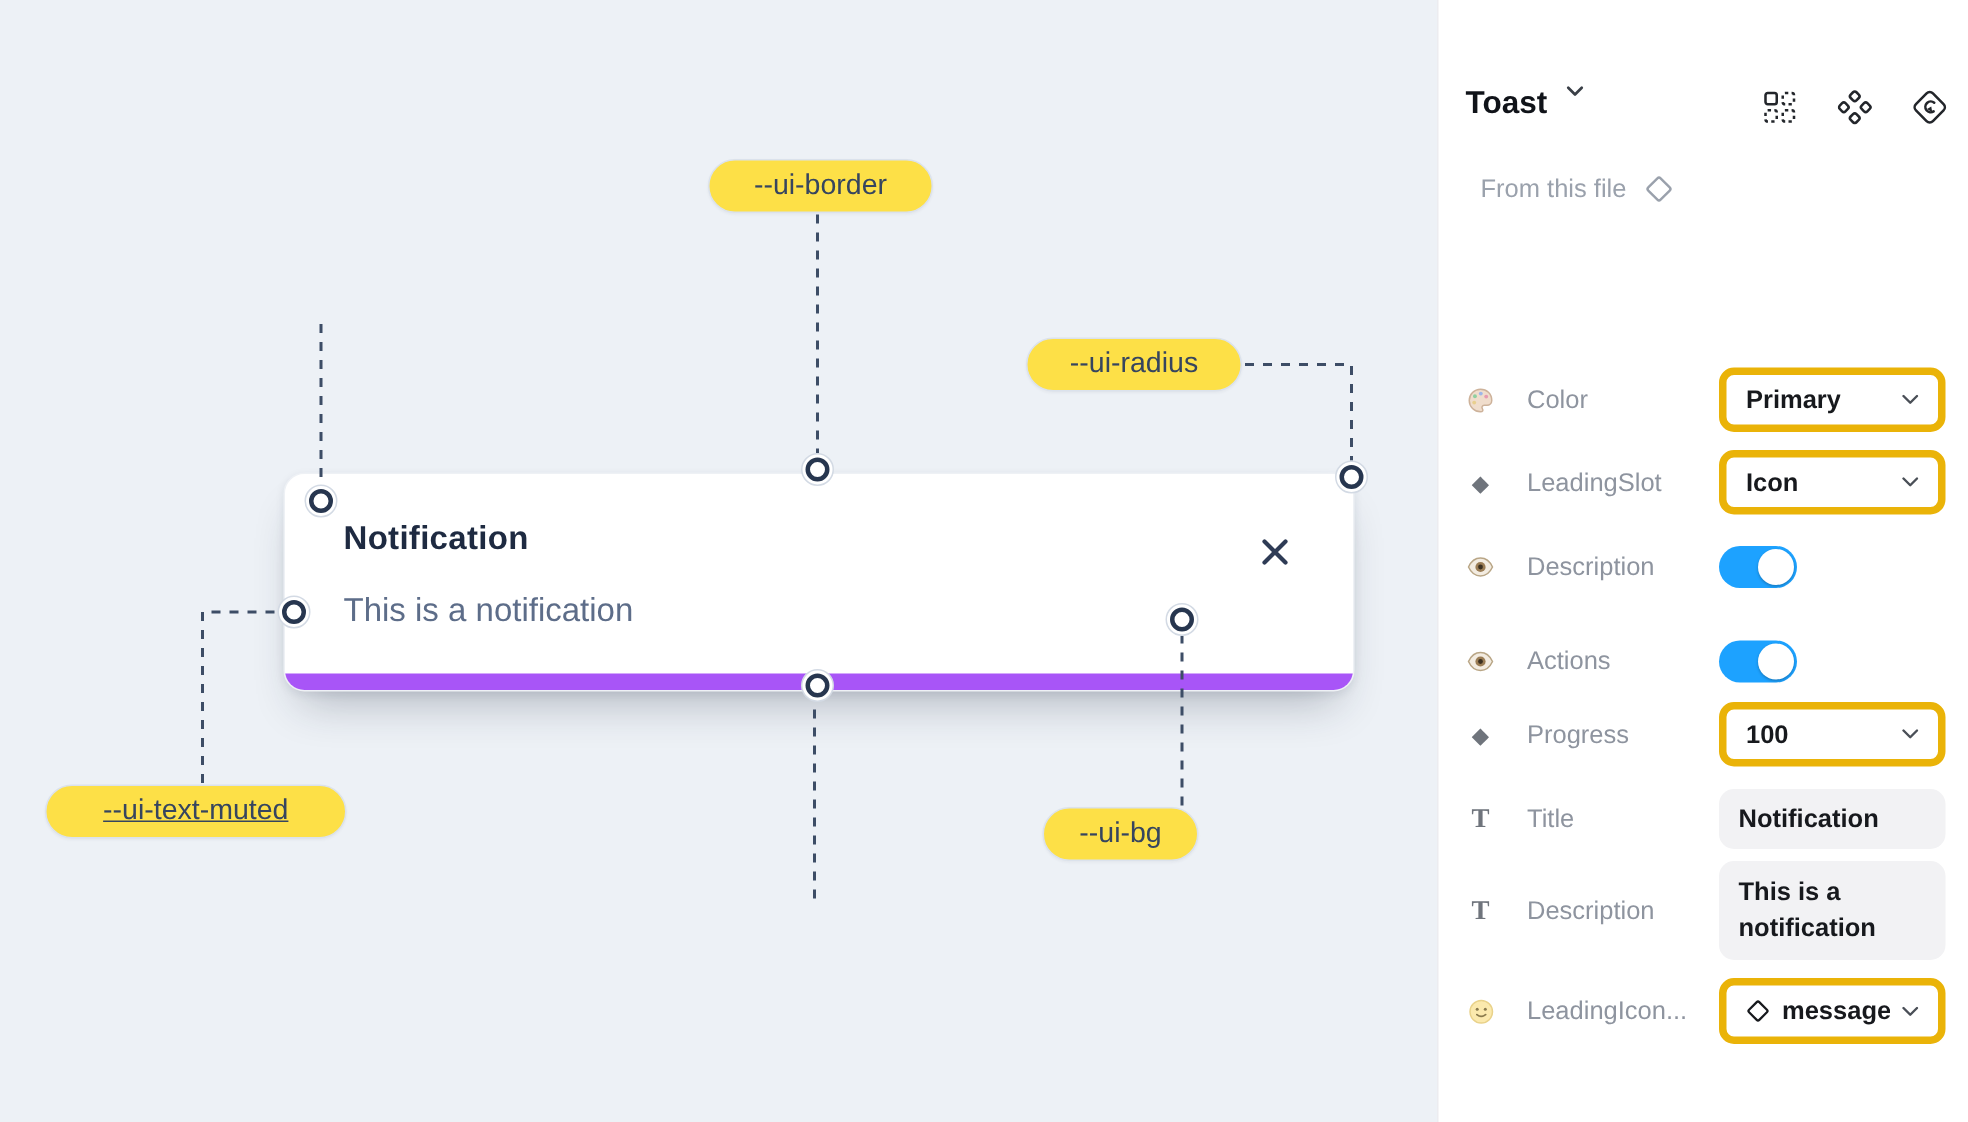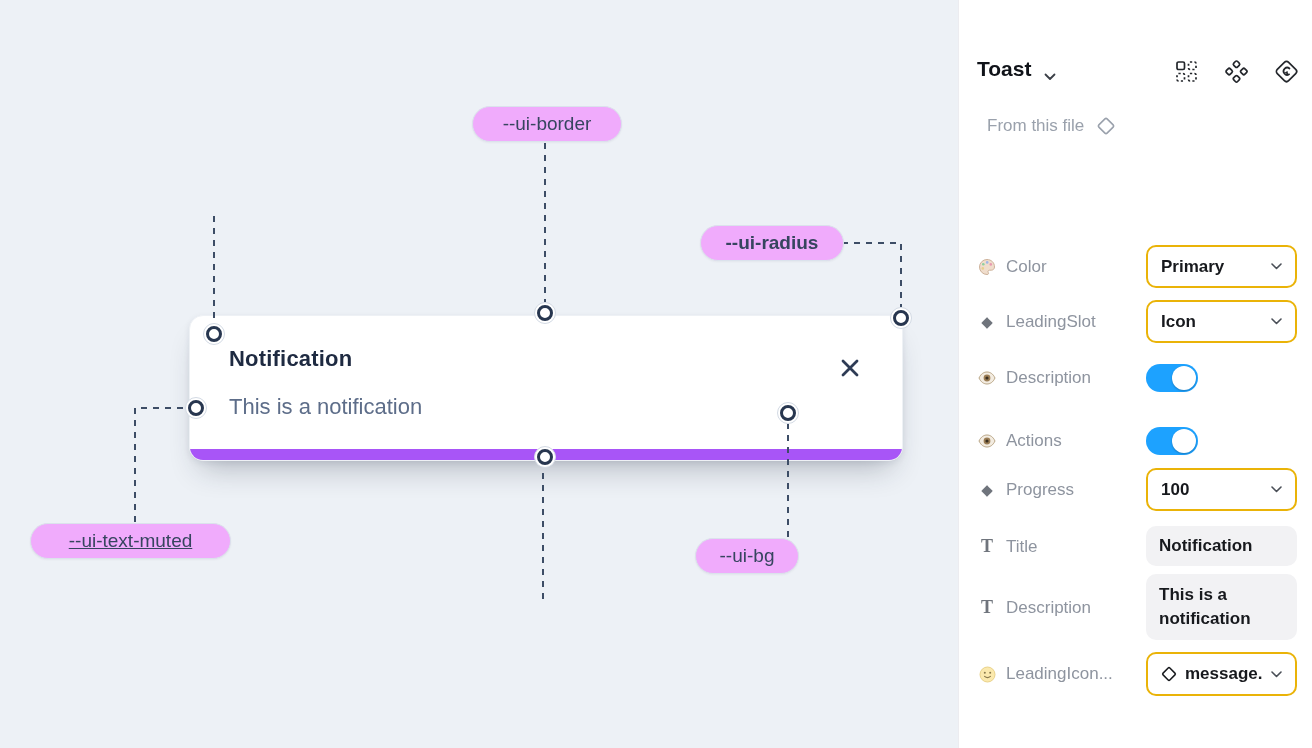--- a/index.html
+++ b/index.html
@@ -13,52 +13,52 @@
 
   .toast { position:absolute; left:189px; top:315px; width:714px; height:146px;
            background:#ffffff; border:1px solid #eef1f5; border-radius:14px; z-index:1;
            box-shadow:0 18px 30px -12px rgba(30,41,59,.30), 0 2px 6px rgba(30,41,59,.08);
            overflow:hidden; }
   .toast-title { position:absolute; left:39px; top:30px; font-size:22px; font-weight:700; color:#1e2a41; letter-spacing:.2px; }
   .toast-desc  { position:absolute; left:39px; top:78px; font-size:22px; font-weight:400; color:#5d6d89; }
   .toast-close { position:absolute; right:42px; top:42px; width:20px; height:20px; cursor:pointer; }
   .toast-progress { position:absolute; left:0; right:0; bottom:0; height:11px; background:#a855f7; }
 
-  .pill { position:absolute; height:36px; background:#f0abfc; border:1px solid #dbe2ec; border-radius:18px;
+  .pill { position:absolute; height:36px; background:#fde047; border:1px solid #dbe2ec; border-radius:18px;
           display:flex; align-items:center; justify-content:center; z-index:3;
           font-size:19px; color:#36455f; box-shadow:0 1px 2px rgba(30,41,59,.05); white-space:nowrap; }
   .pill-border      { left:472px; top:106px; width:150px; }
   .pill-highlighted { left:84px;  top:179px; width:252px; }
-  .pill-radius      { left:700px; top:225px; width:144px;font-weight:bold; }
+  .pill-radius      { left:684px; top:225px; width:144px; }
   .pill-muted       { left:30px;  top:523px; width:201px;text-decoration:underline; }
   .pill-primary     { left:458px; top:600px; width:162px; }
   .pill-bg          { left:695px; top:538px; width:104px; }
 
   
   .panel { position:relative; width:354px; height:748px; background:#fff; border-left:1px solid #ececf0; }
-  .panel-header { position:absolute; left:18px; top:57px; display:flex; align-items:flex-end; gap:13px; cursor:pointer; }
+  .panel-header { position:absolute; left:18px; top:57px; display:flex; align-items:flex-start; gap:13px; cursor:pointer; }
   .panel-title { font-size:21px; font-weight:700; color:#101319; }
   .header-icons { position:absolute; right:14px; top:60px; display:flex; gap:27px; }
   .hicon { width:23px; height:23px; cursor:pointer; }
 
   .from-file { position:absolute; left:28px; top:116px; display:flex; align-items:center; gap:12px;
                font-size:17px; color:#9aa1ac; }
   .component-desc { position:absolute; left:18px; top:162px; width:326px; font-size:17.5px; line-height:28px;
                     color:#15181e; font-weight:500; }
 
   .prow { position:absolute; left:0; width:354px; padding-left:18px; }
   .prow .plabel { position:absolute; left:18px; top:50%; transform:translateY(-50%);
-                  display:flex; align-items:center; gap:9px; font-size:17px; color:#8e949f; white-space:nowrap; }
+                  display:flex; align-items:center; gap:21px; font-size:17px; color:#8e949f; white-space:nowrap; }
   .picon { width:20px; display:inline-flex; justify-content:center; align-items:center; }
   .glyph-diamond { font-family:"DejaVu Sans", sans-serif; font-size:15px; color:#6f747c; }
   .glyph-t { font-family:"Liberation Serif", serif; font-size:18px; font-weight:700; color:#6f747c; }
 
   .control { position:absolute; left:187px; top:0; width:151px; height:100%; }
   .select { display:flex; align-items:center; width:100%; height:100%; background:#fff;
-            border:2px solid #eab308; border-radius:10px; padding:0 13px; cursor:pointer;
+            border:5px solid #eab308; border-radius:10px; padding:0 13px; cursor:pointer;
             font-size:17px; font-weight:600; color:#17191d; gap:8px; }
   .select .sel-text { overflow:hidden; white-space:nowrap; }
   .select .chev { margin-left:auto; flex:0 0 auto; }
   .tfield { display:flex; align-items:center; width:100%; height:100%; background:#f2f2f4;
             border-radius:10px; padding:8px 13px; font-size:17px; font-weight:600; color:#17191d;
             line-height:24px; cursor:text; }
   .toggle { position:absolute; left:187px; top:0; width:52px; height:28px; border-radius:14px;
             background:#c9ccd1; cursor:pointer; }
   .toggle.on { background:#1da2ff; }
   .toggle .knob { position:absolute; top:2px; left:2px; width:24px; height:24px; border-radius:50%;

